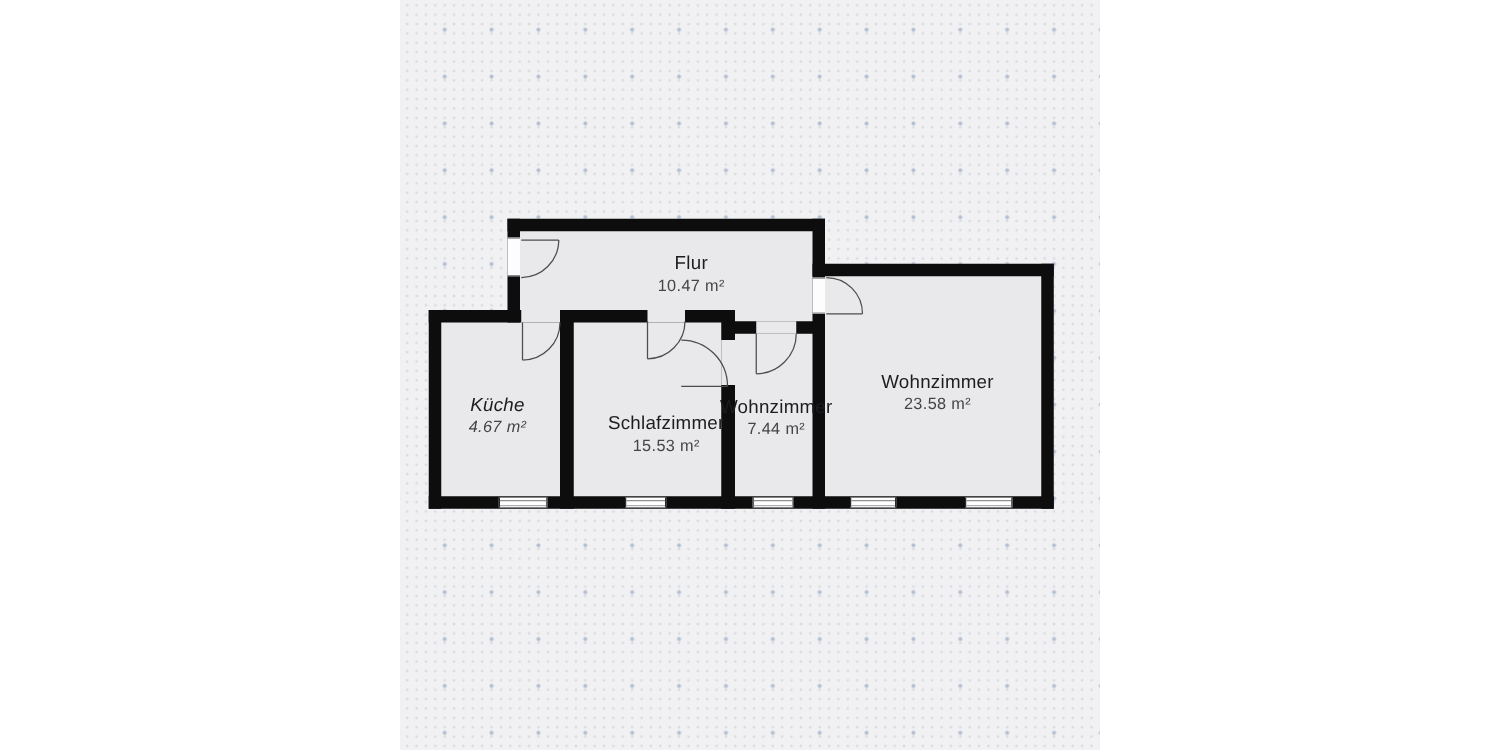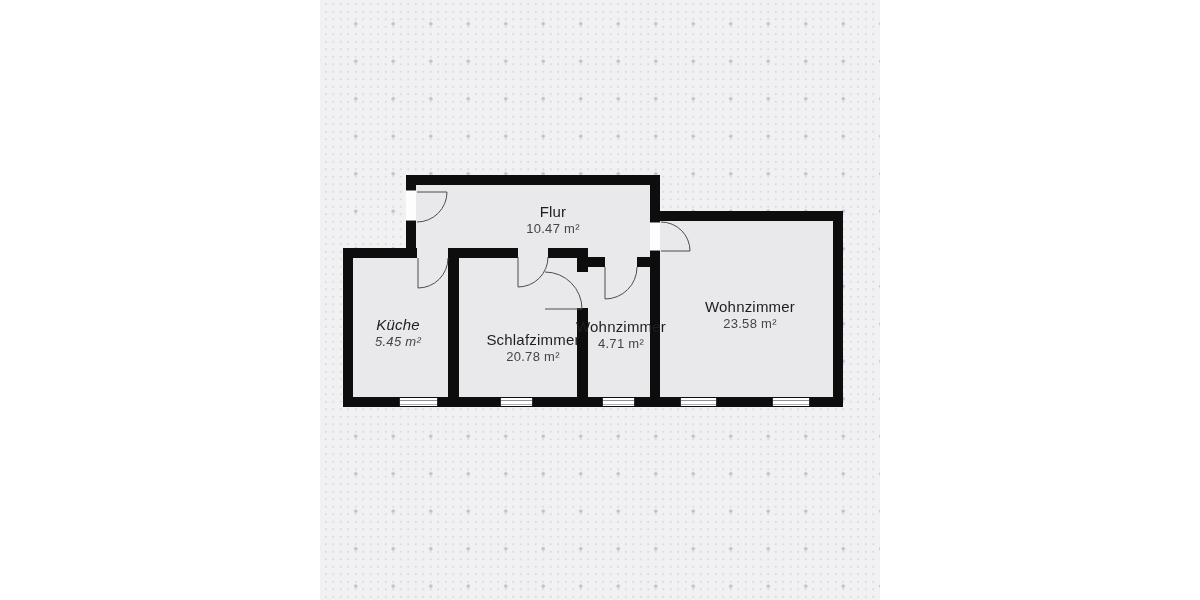--- a/index.html
+++ b/index.html
@@ -97,29 +97,29 @@
           <path d="M661,251 L690,251 M661,222 A29,29 0 0 1 690,251"></path>
         </g>
       </svg>
 
       <div class="room-label" style="left:553px;top:219px;">
         <div class="room-name">Flur</div>
         <div class="room-area">10.47 m²</div>
       </div>
       <div class="room-label" style="left:398px;top:332px;font-style:italic;">
         <div class="room-name">Küche</div>
-        <div class="room-area">5.45 m²</div>
+        <div class="room-area">4.67 m²</div>
       </div>
       <div class="room-label" style="left:533px;top:347px;">
         <div class="room-name">Schlafzimmer</div>
-        <div class="room-area">20.78 m²</div>
+        <div class="room-area">15.53 m²</div>
       </div>
       <div class="room-label" style="left:621px;top:334px;">
         <div class="room-name">Wohnzimmer</div>
-        <div class="room-area">4.71 m²</div>
+        <div class="room-area">7.44 m²</div>
       </div>
       <div class="room-label" style="left:750px;top:314px;">
         <div class="room-name">Wohnzimmer</div>
         <div class="room-area">23.58 m²</div>
       </div>
 
     </div>
   </div>
 </div>
 

